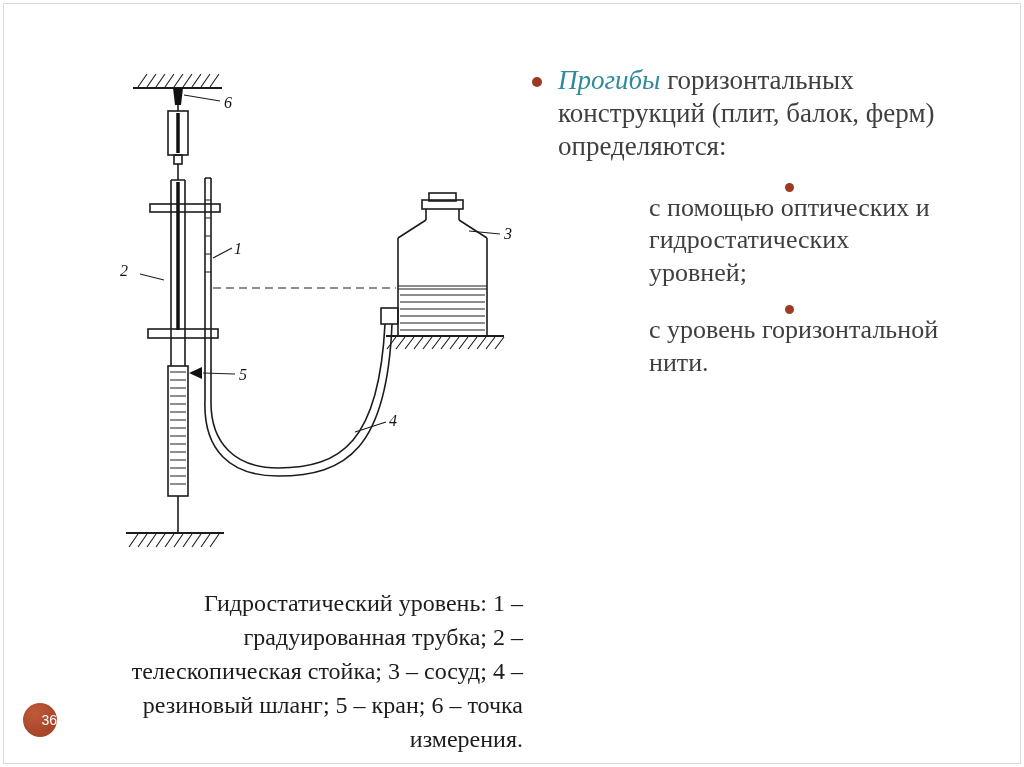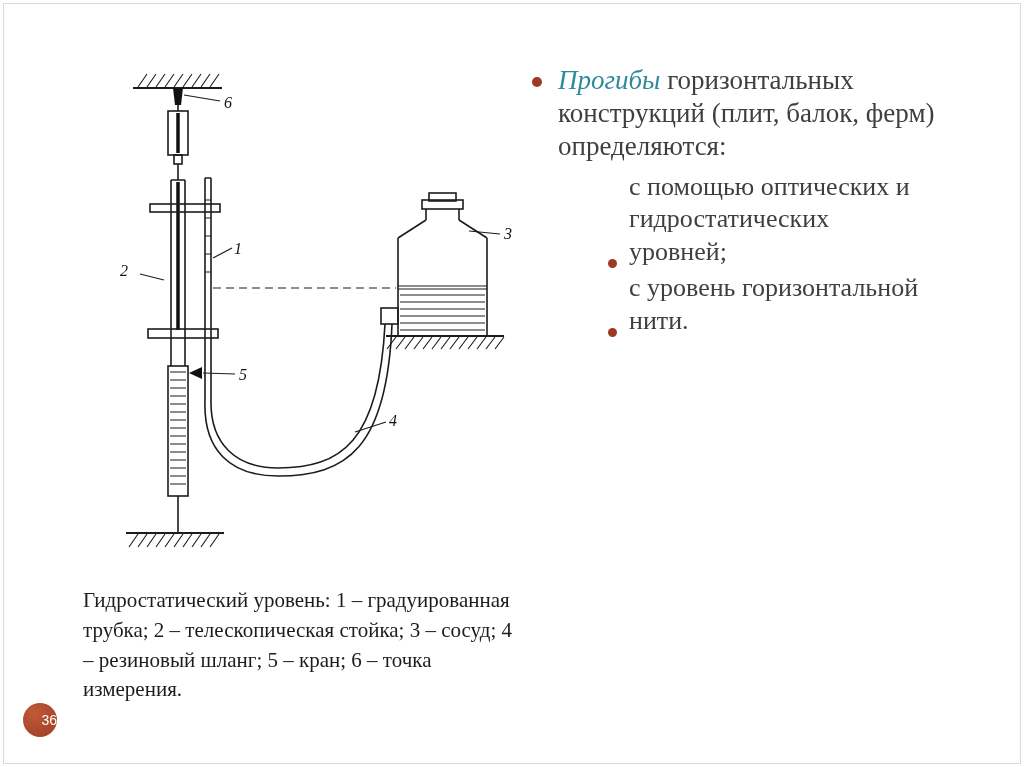--- a/index.html
+++ b/index.html
@@ -21,33 +21,33 @@
   .diagram .rod   { stroke-width:3.5; stroke:#111; }
   .diagram .solid { fill:#111; stroke:none; }
   .diagram .leader{ stroke-width:1.2; }
   .diagram text {
     font-family:"Liberation Serif", serif; font-style:italic;
     font-size:16px; fill:#151515; stroke:none;
   }
   
   .caption {
     position:absolute; left:83px; top:586px; width:440px;
-    font-size:21px; line-height:1.42; color:#1c1c1c;
+    font-size:24px; line-height:1.42; color:#1c1c1c;text-align:right;
   }
   
   .content { position:absolute; left:532px; top:64px; width:450px; }
   .bullet-row { display:flex; align-items:flex-start; }
   .dot {
     flex:0 0 auto; width:10px; height:10px; border-radius:50%;
     background:var(--bullet,#9c3a23); margin:13px 16px 0 0;
   }
   .main-text { width:380px; font-size:27px; line-height:1.22; color:#3f3f3f; }
   .lead { color:var(--accent,#2e8a9c); font-style:italic; }
   .sub-list { margin-top:8px; }
-  .sub-row { display:flex; align-items:flex-end; margin:4px 0 4px 76px; }
+  .sub-row { display:flex; align-items:center; margin:4px 0 4px 76px;flex-direction:column; }
   .sub-dot {
     flex:0 0 auto; width:9px; height:9px; border-radius:50%;
     background:var(--bullet,#9c3a23); margin:12px 12px 0 0;
   }
   .sub-text { width:292px; font-size:26px; line-height:1.25; color:#3f3f3f; }
   
   .badge {
     position:absolute; left:23px; top:703px; width:34px; height:34px;
     border-radius:50%;
     background:radial-gradient(circle at 35% 30%, #c05a38, var(--badge,#a8462b) 65%);

